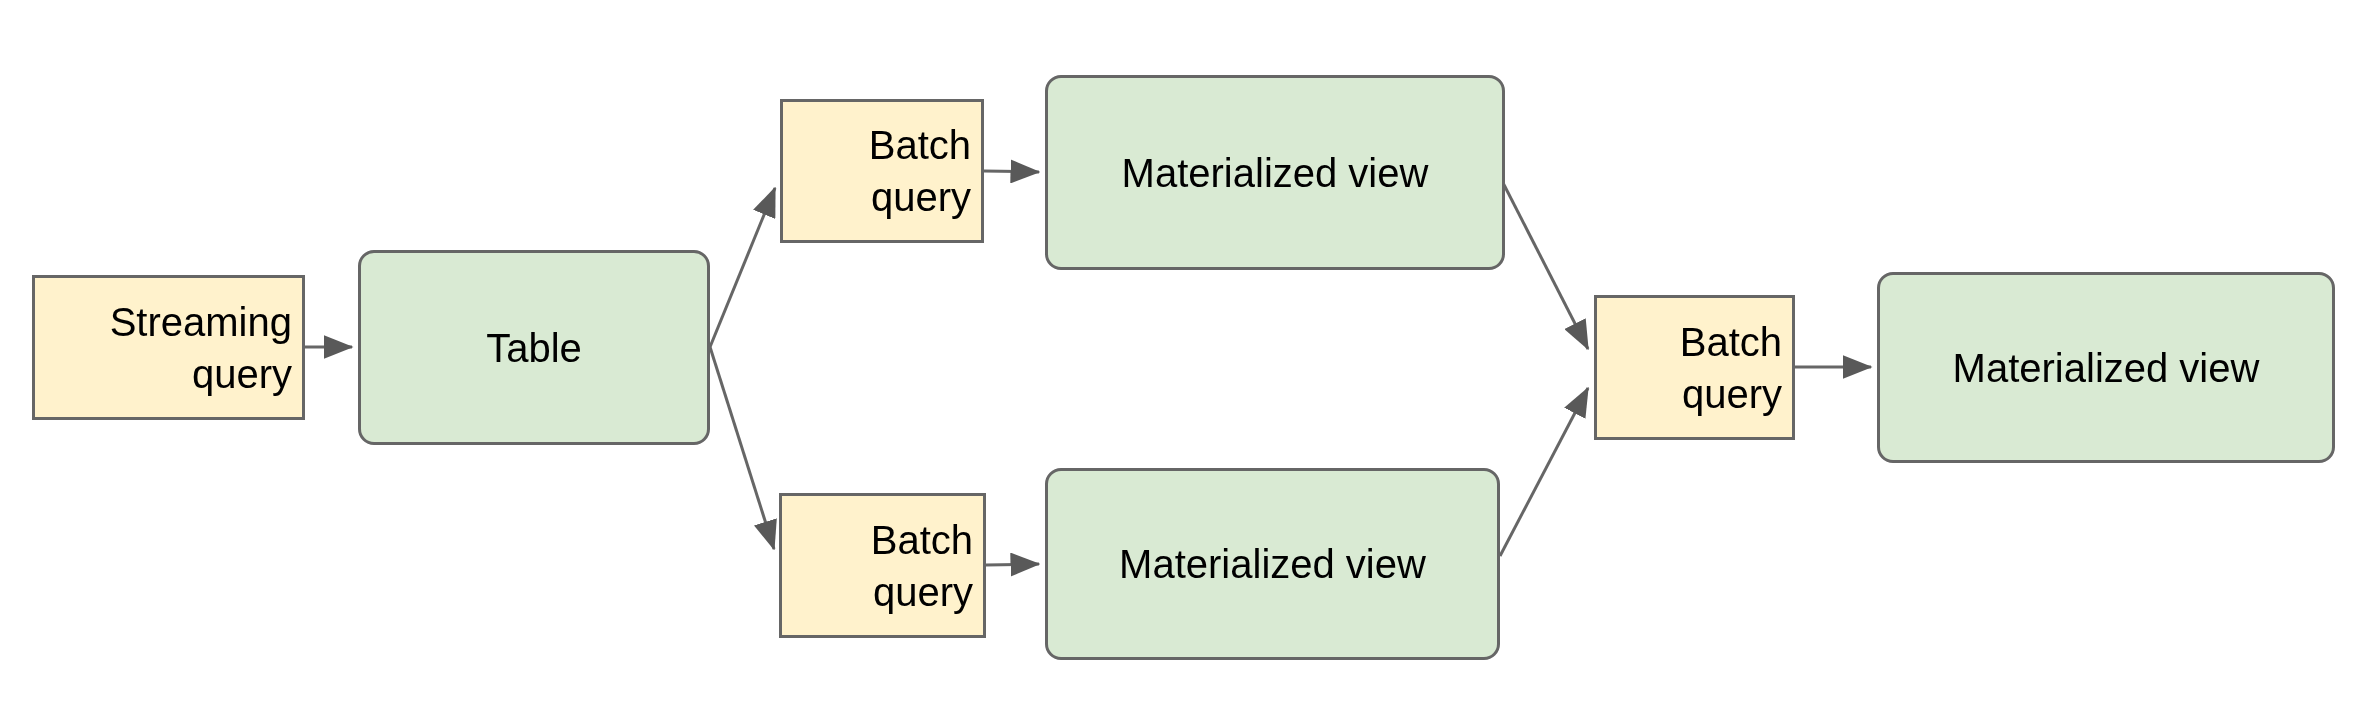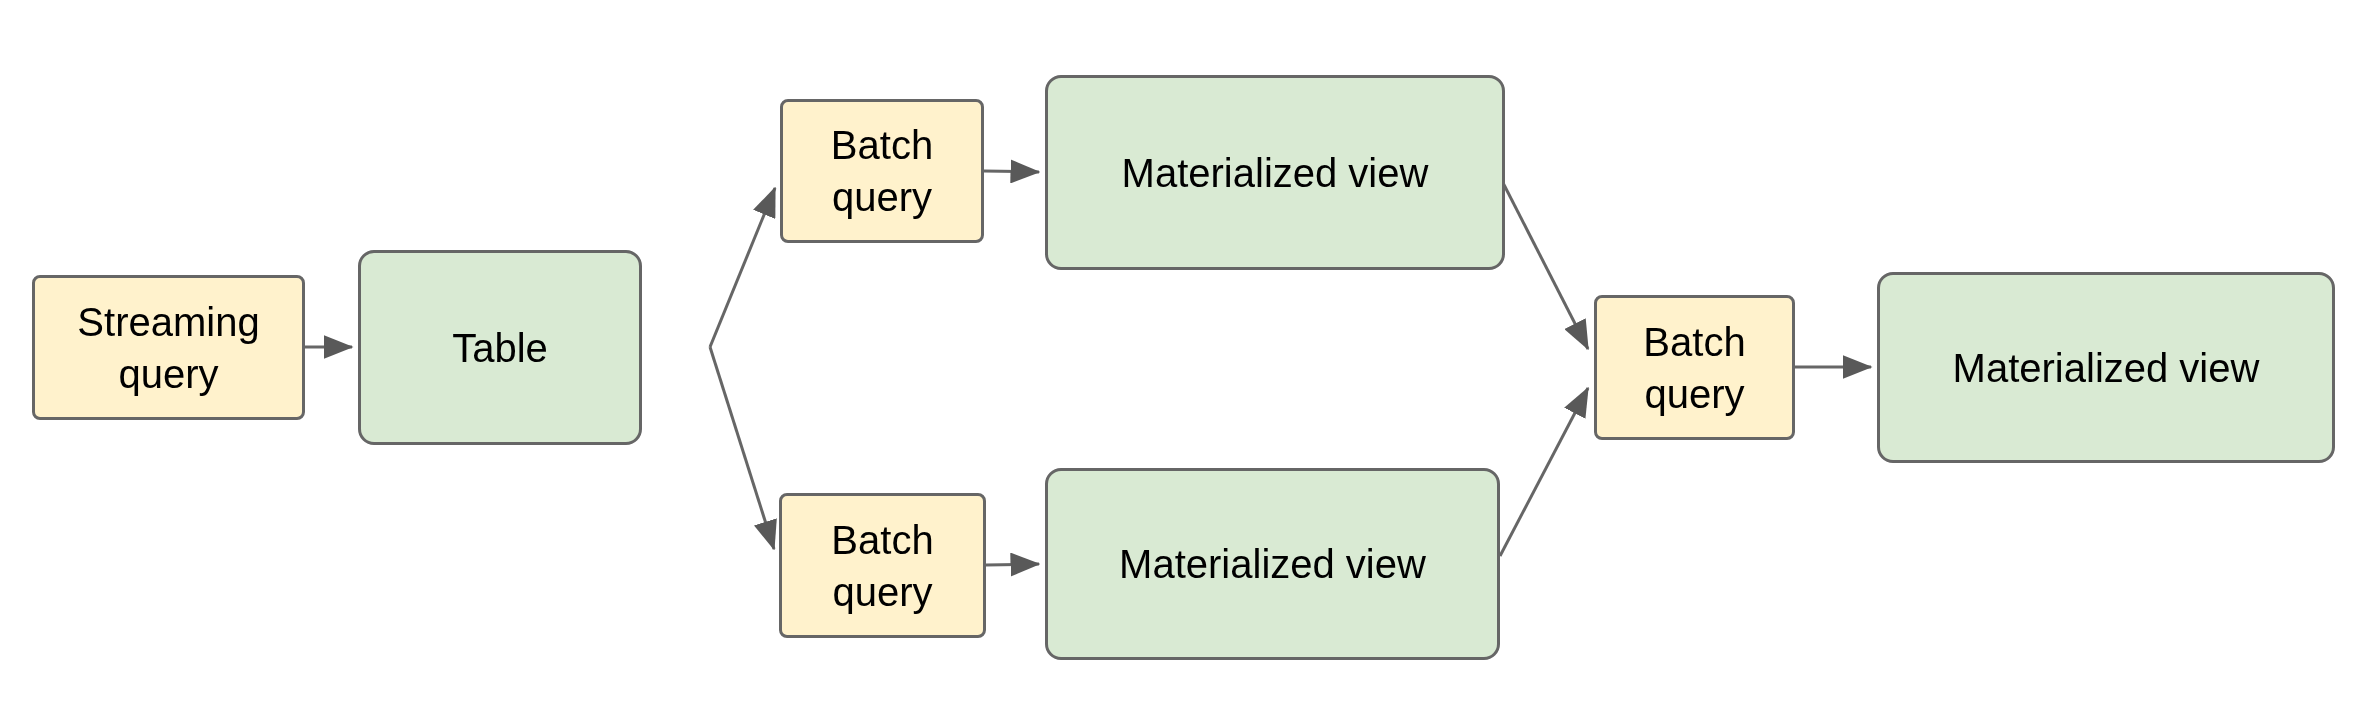--- a/index.html
+++ b/index.html
@@ -31,29 +31,30 @@
     justify-content: center;
     text-align: center;
     font-size: 40px;
     line-height: 1.3;
     color: #000000;
     border: 3px solid #666666;
     padding: 0 10px;
   }
   .node.query {
     background: #fff2cc;
-    border-radius: 8px;
+    border-radius: 0;
+    text-align: right;
   }
   .node.table {
     background: #d9ead3;
     border-radius: 16px;
   }
   
   .n-streaming      { left: 32px;   top: 275px; width: 273px; height: 145px; }
-  .n-table          { left: 358px;  top: 250px; width: 284px; height: 195px; }
+  .n-table          { left: 358px;  top: 250px; width: 352px; height: 195px; }
   .n-batch-top      { left: 780px;  top: 99px;  width: 204px; height: 144px; }
   .n-mv-top         { left: 1045px; top: 75px;  width: 460px; height: 195px; }
   .n-batch-bottom   { left: 779px;  top: 493px; width: 207px; height: 145px; }
   .n-mv-bottom      { left: 1045px; top: 468px; width: 455px; height: 192px; }
   .n-batch-right    { left: 1594px; top: 295px; width: 201px; height: 145px; }
   .n-mv-final       { left: 1877px; top: 272px; width: 458px; height: 191px; }
 </style>
 </head>
 <body>
 

